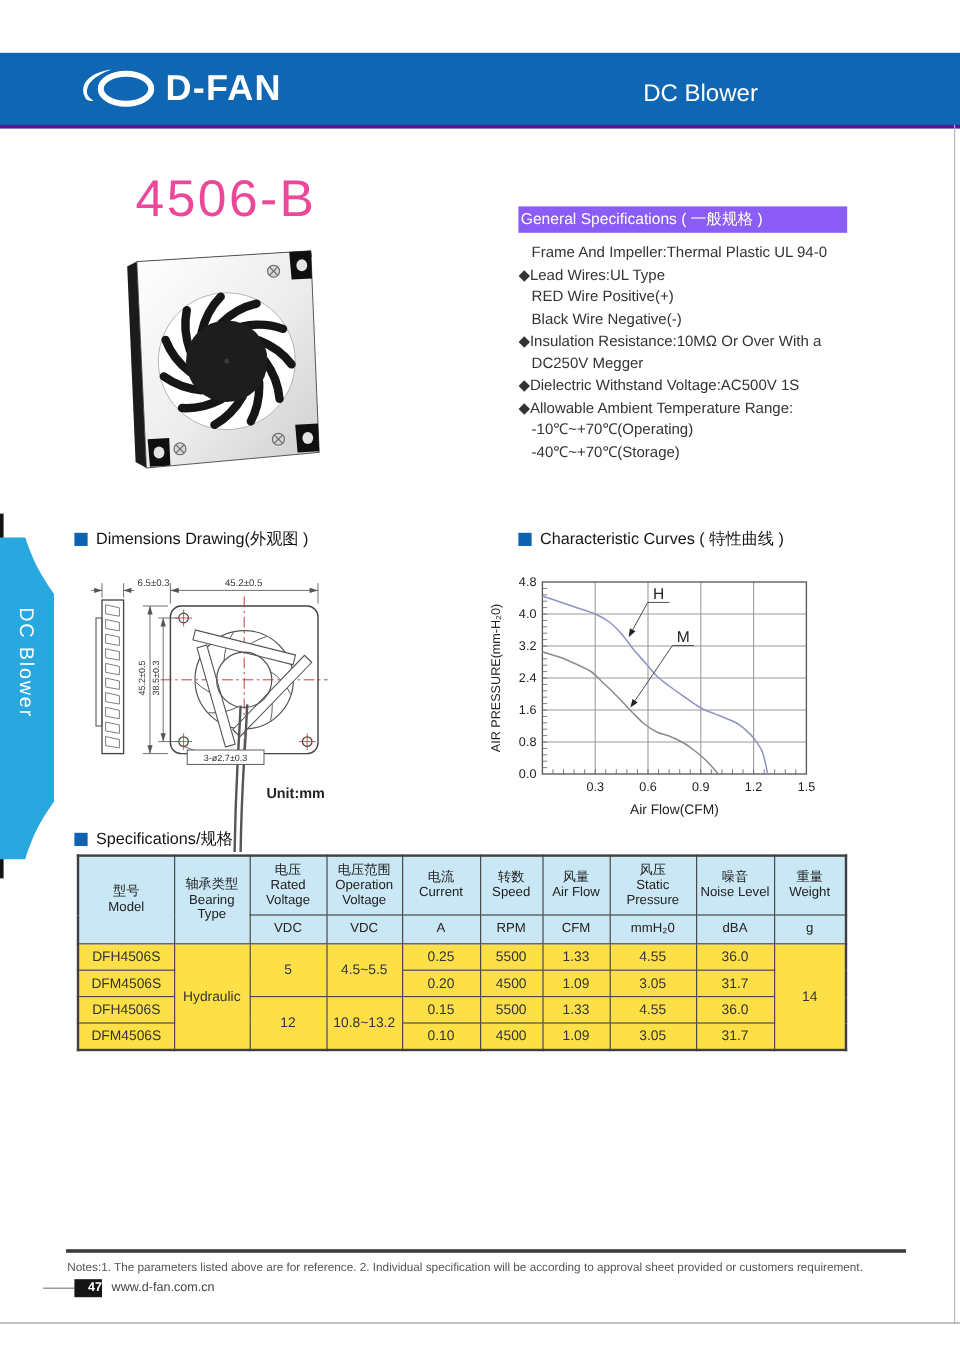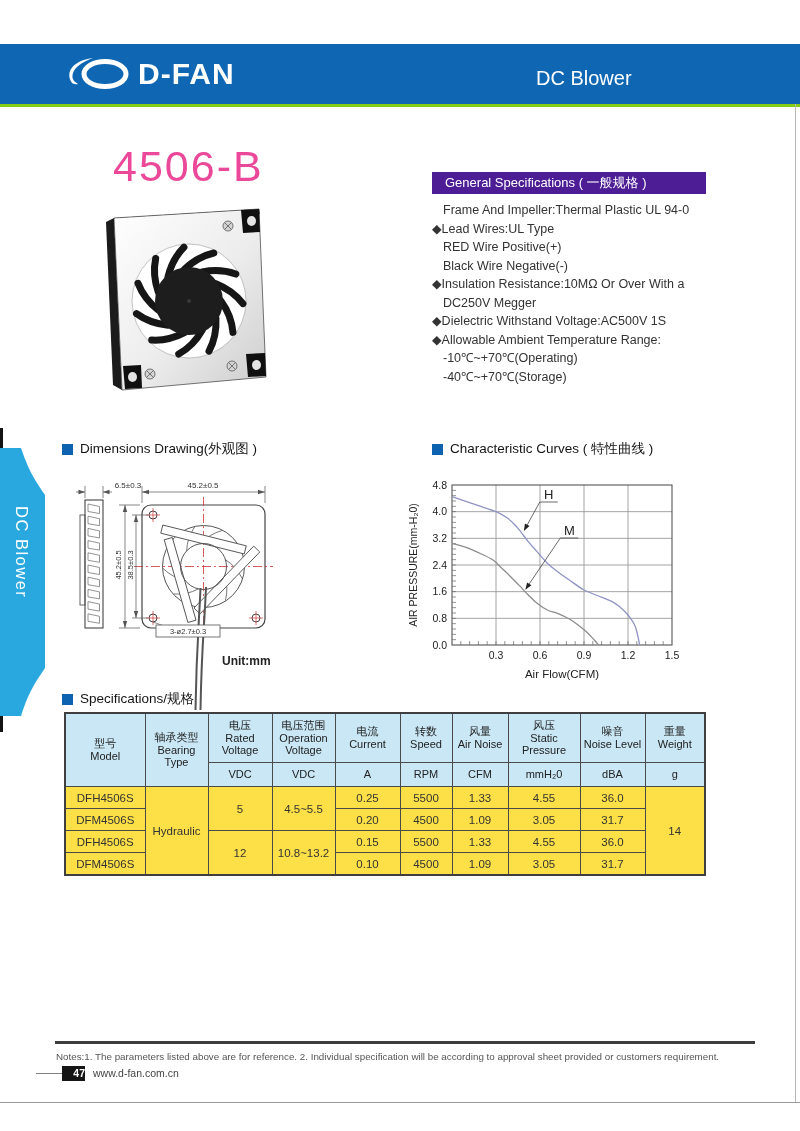--- a/index.html
+++ b/index.html
@@ -1,35 +1,35 @@
 <!DOCTYPE html>
 <html><head>
 <meta charset="utf-8">
 <style>
   html,body{margin:0;padding:0;background:#fff;}
   .page{position:relative;width:800px;height:1131px;background:#ffffff;
         font-family:"Liberation Sans",sans-serif;overflow:hidden;color:#222;}
 
   
   .topbar{position:absolute;left:0;top:44px;width:800px;height:60px;
-          background:#0f66b2;border-bottom:3px solid #84cc16;}
+          background:#0f66b2;border-bottom:3px solid #4c1d95;}
   .logo{position:absolute;left:62px;top:11px;display:flex;align-items:center;}
   .logo svg{width:74px;height:38px;display:block;}
   .logo-text{color:#fff;font-size:30px;font-weight:bold;letter-spacing:1px;margin-left:2px;}
   .size-title{position:absolute;left:294px;top:10px;color:#fff;font-size:33px;font-weight:400;}
   .type-title{position:absolute;left:536px;top:23px;color:#fff;font-size:20px;font-weight:400;}
 
   
   .model-title{position:absolute;left:113px;top:142px;font-size:43px;color:#ec4899;
                letter-spacing:2px;font-weight:500;}
   .fan-photo{position:absolute;left:100px;top:205px;width:170px;height:190px;}
 
   
-  .gs-bar{position:absolute;left:432px;top:172px;width:274px;height:22px;background:#4c1d95;
-          color:#fff;font-size:13px;line-height:22px;padding-left:13px;box-sizing:border-box;}
+  .gs-bar{position:absolute;left:432px;top:172px;width:274px;height:22px;background:#8b5cf6;
+          color:#fff;font-size:13px;line-height:22px;padding-left:2px;box-sizing:border-box;}
   .gs-list{position:absolute;left:432px;top:201px;width:300px;font-size:12.5px;color:#333;
            line-height:18.5px;}
   .gs-line{white-space:nowrap;}
   .gs-line.cont{padding-left:11px;}
 
   
   .sec{position:absolute;display:flex;align-items:center;gap:7px;}
   .sec .sq{width:11px;height:11px;background:#0e63b0;flex:0 0 auto;}
   .sec-label{font-size:13.5px;color:#151515;font-weight:500;white-space:nowrap;}
   .sec-dim{left:62px;top:440px;}
@@ -382,21 +382,21 @@
       <th>
             <div>电流</div>
             <div>Current</div>
           </th>
       <th>
             <div>转数</div>
             <div>Speed</div>
           </th>
       <th>
             <div>风量</div>
-            <div>Air Noise</div>
+            <div>Air Flow</div>
           </th>
       <th>
             <div>风压</div>
             <div>Static Pressure</div>
           </th>
       <th>
             <div>噪音</div>
             <div>Noise Level</div>
           </th>
       <th>

